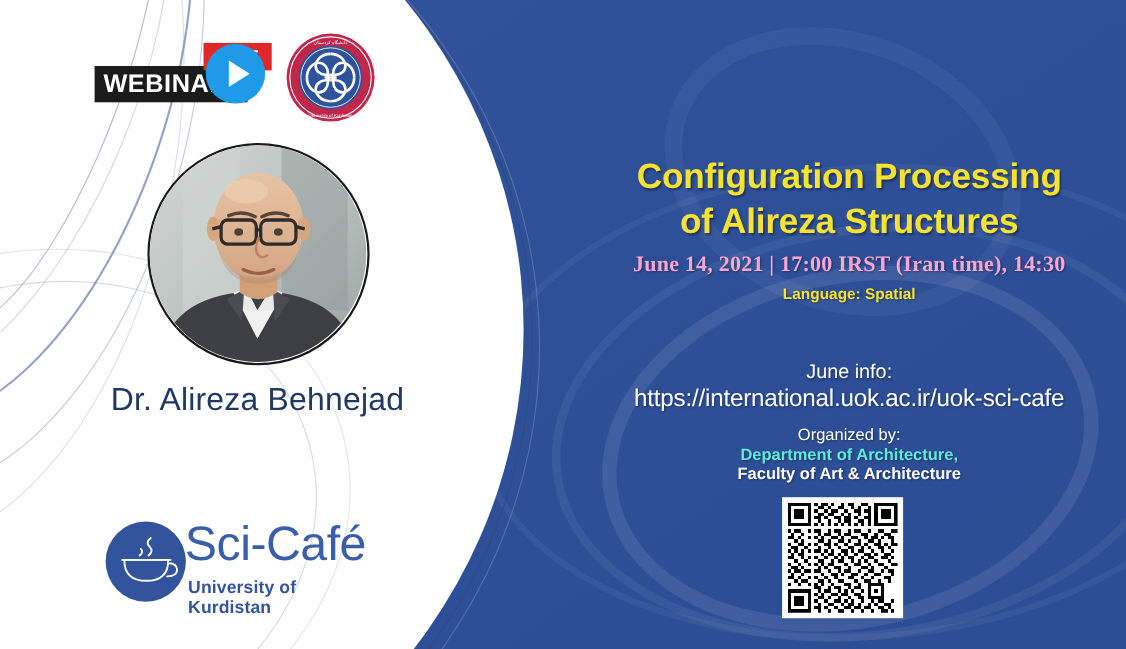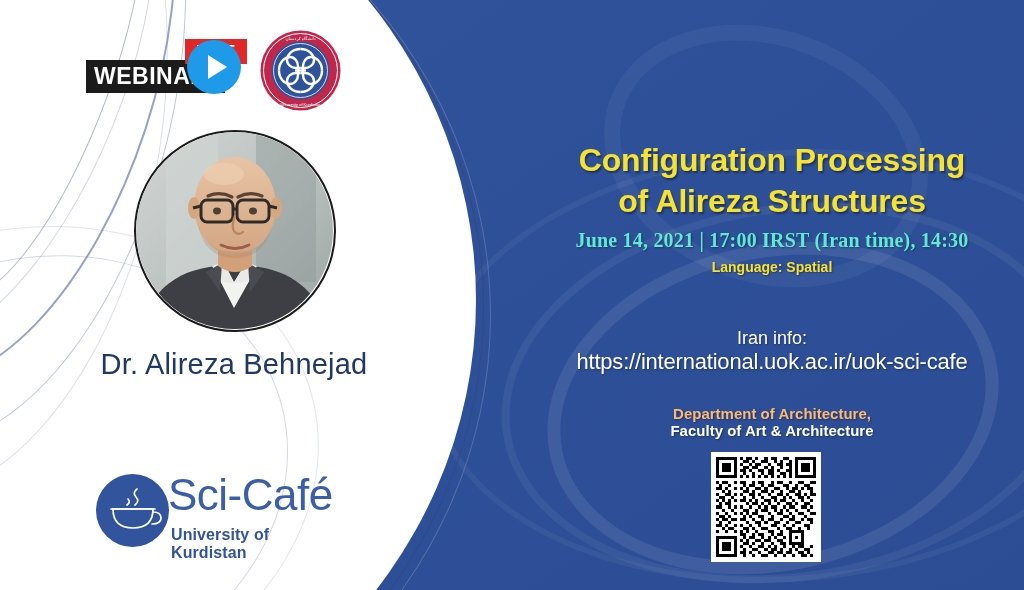--- a/index.html
+++ b/index.html
@@ -253,21 +253,21 @@
     top: 140px;
     color: #f5e231;
     font-size: 32px;
     font-weight: bold;
     line-height: 1.28;
     letter-spacing: -0.2px;
     text-shadow: 1.5px 1.5px 2px rgba(0,0,0,0.4);
   }
   .date-line {
     top: 229px;
-    color: #5eead4;
+    color: #f9a8d4;
     font-family: "Liberation Serif", serif;
     font-size: 20px;
     font-weight: bold;
     letter-spacing: 0.2px;
     text-shadow: 1px 1px 2px rgba(0,0,0,0.35);
   }
   .lang-line {
     top: 259px;
     color: #f5e231;
     font-size: 14px;
@@ -290,21 +290,21 @@
     text-shadow: 1px 1px 2px rgba(0,0,0,0.35);
   }
   .org-label {
     top: 387px;
     color: #ffffff;
     font-size: 15px;
     text-shadow: 1px 1px 2px rgba(0,0,0,0.35);
   }
   .org-l1 {
     top: 405px;
-    color: #fdba74;
+    color: #5eead4;
     font-size: 15px;
     font-weight: bold;
     text-shadow: 1px 1px 2px rgba(0,0,0,0.35);
   }
   .org-l2 {
     top: 422px;
     color: #ffffff;
     font-size: 15px;
     font-weight: bold;
     text-shadow: 1px 1px 2px rgba(0,0,0,0.35);
@@ -462,23 +462,24 @@
   </div>
 
   <div class="right-col">
     <div class="r-center webinar-title">
       <div>Configuration Processing</div>
       <div>of Alireza Structures</div>
     </div>
     <div class="r-center date-line">June 14, 2021  |  17:00 IRST (Iran time), 14:30</div>
     <div class="r-center lang-line">Language: Spatial</div>
 
-    <div class="r-center moreinfo-label">Iran info:</div>
+    <div class="r-center moreinfo-label">June info:</div>
     <div class="r-center moreinfo-url">https://international.uok.ac.ir/uok-sci-cafe</div>
 
+    <div class="r-center org-label">Organized by:</div>
     <div class="r-center org-l1">Department of Architecture,</div>
     <div class="r-center org-l2">Faculty of Art &amp; Architecture</div>
   </div>
 
   <div class="qr-wrap">
     <svg width="100" height="100" viewBox="0 0 33 33" shape-rendering="crispEdges">
       <rect width="33" height="33" fill="#ffffff"></rect>
       <g fill="#000000">
 
         <path d="M0 0h7v7h-7z"></path>

